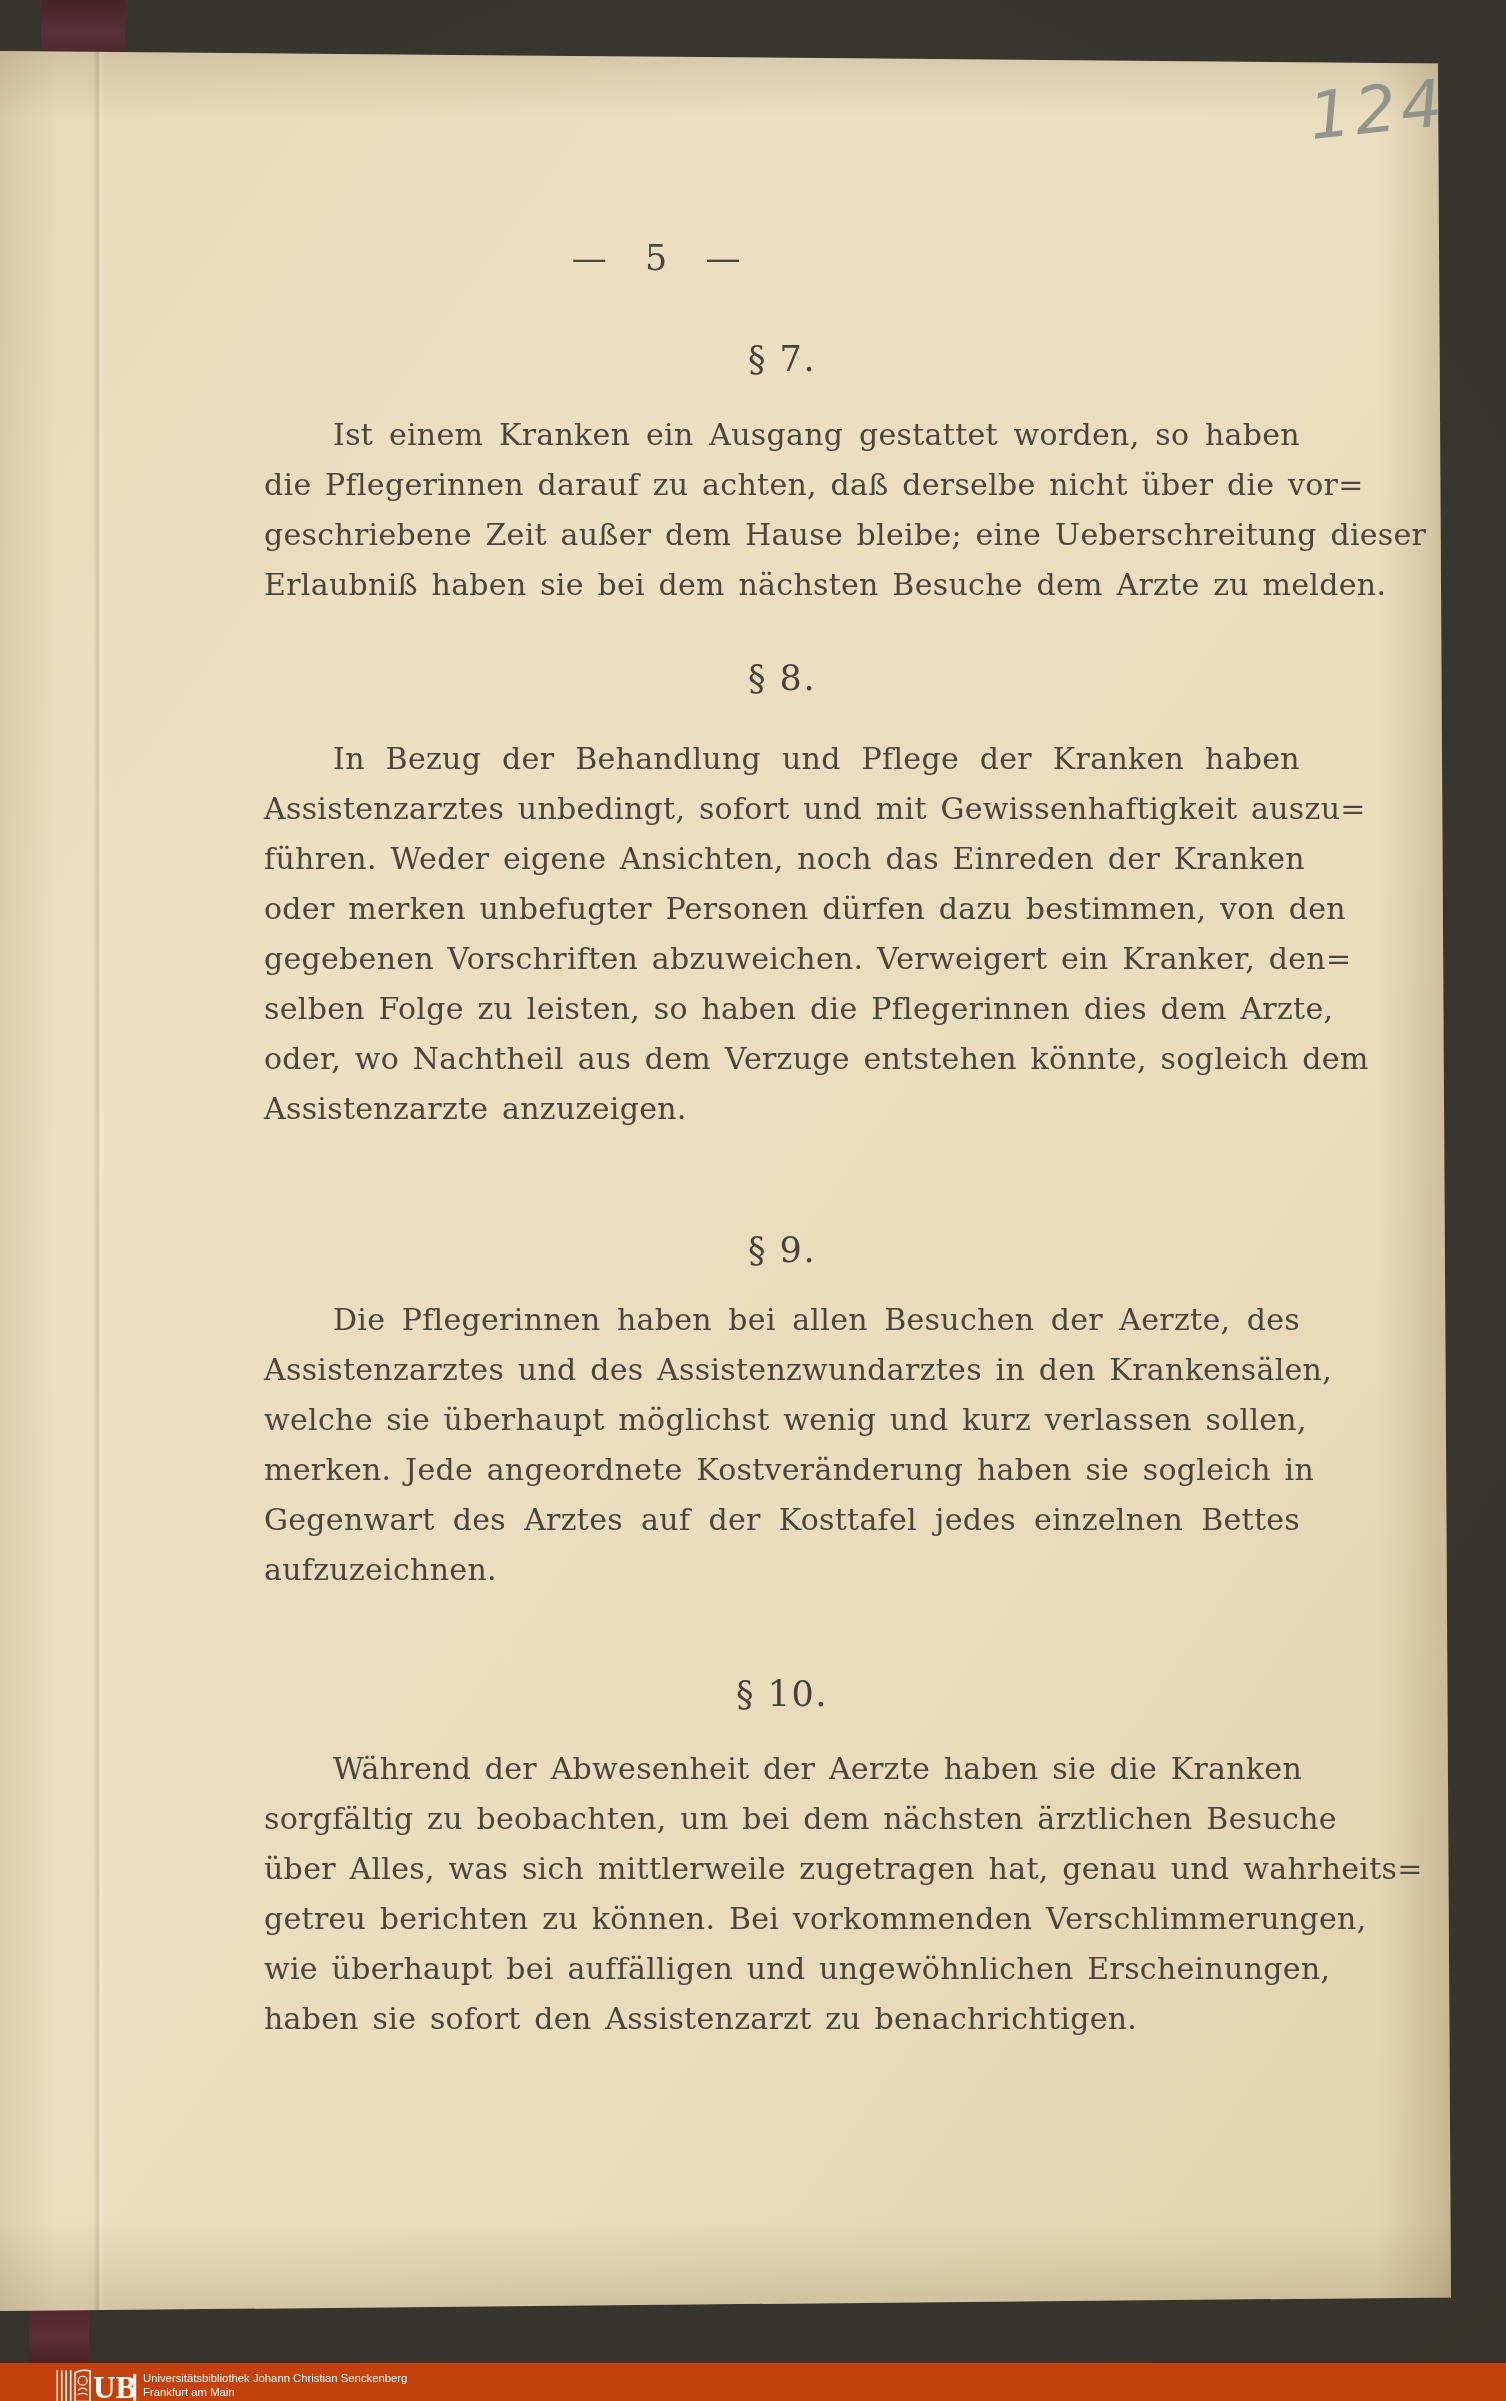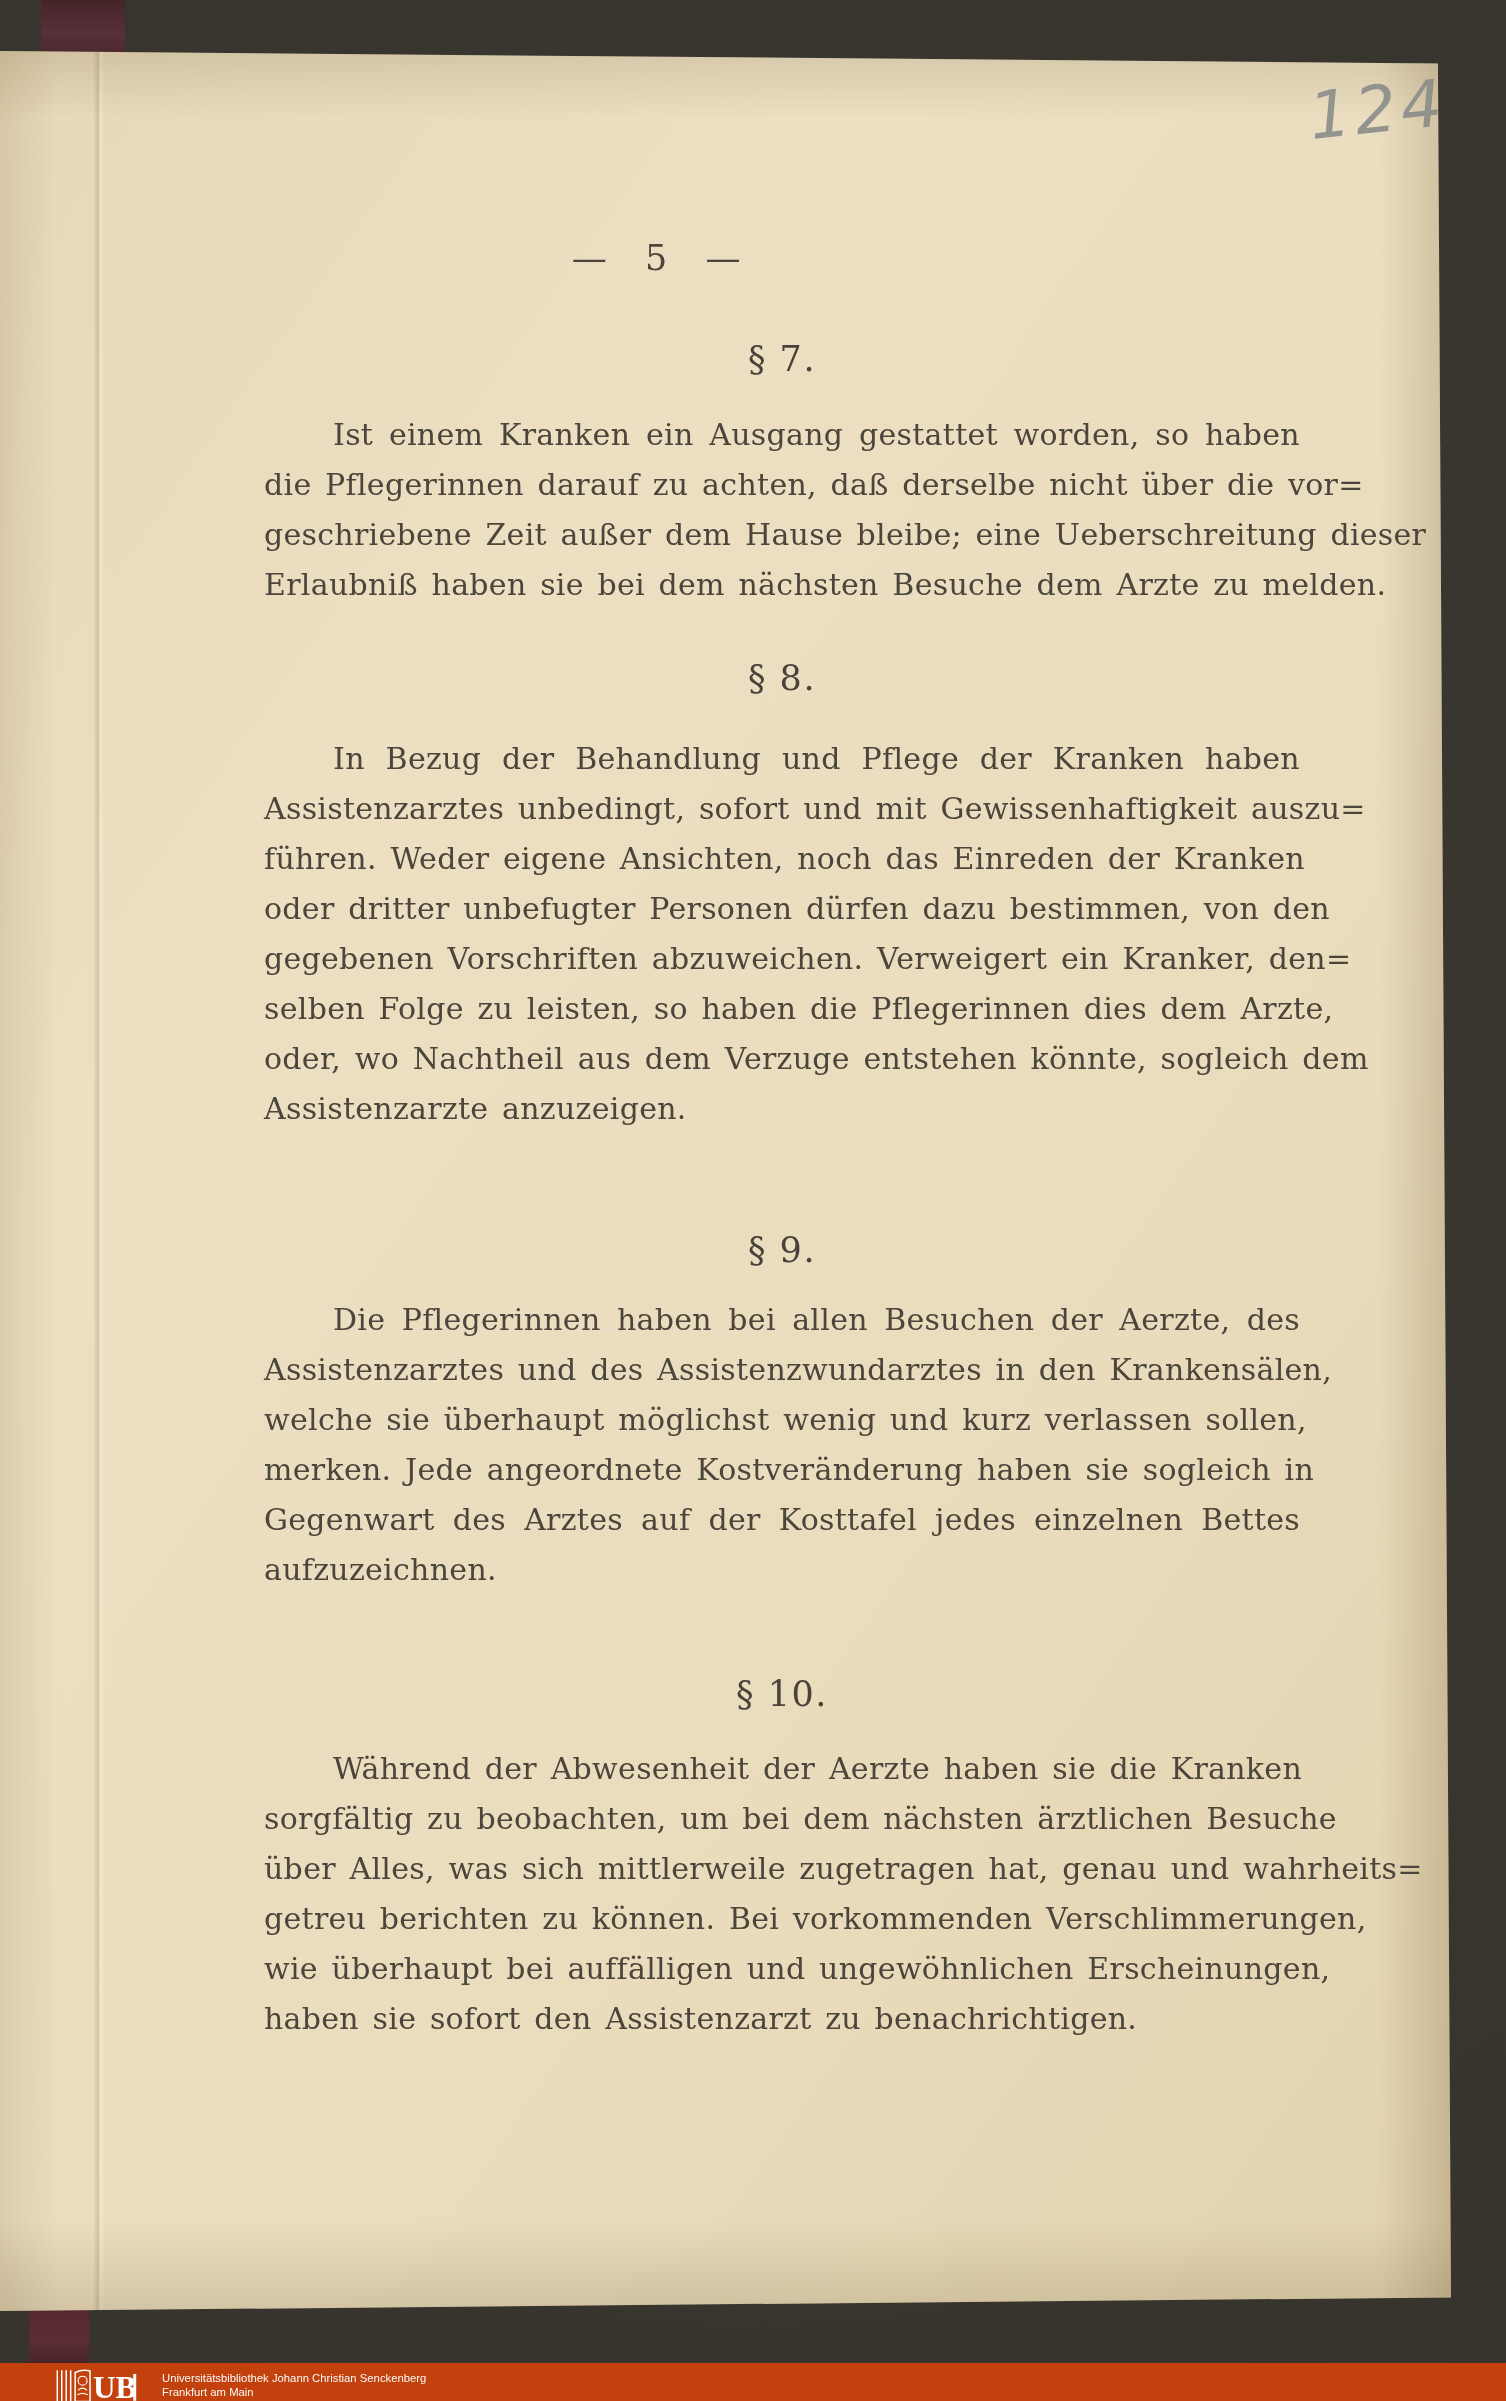--- a/index.html
+++ b/index.html
@@ -50,21 +50,21 @@
     color:#8b8d8a;transform:rotate(-6deg);letter-spacing:4.5px;opacity:.9;
   }
   
   .footer-bar{
     position:absolute;left:0;top:2363px;width:1507px;height:44px;
     background:#c2410c;display:flex;align-items:center;
     font-family:"Liberation Sans","DejaVu Sans",sans-serif;
     padding-left:48px;
   }
   .footer-logo{margin-left:6px;flex:0 0 auto;display:block;}
-  .footer-text{margin-left:24px;color:#fbfbfa;font-size:11.3px;line-height:14px;}
+  .footer-text{margin-left:5px;color:#fbfbfa;font-size:11.3px;line-height:14px;}
   .footer-text div{white-space:nowrap;}
 </style>
 </head>
 <body>
 
 <div class="backdrop"></div>
 <div class="ribbon top"></div>
 <div class="ribbon bottom"></div>
 
 <div class="paper">
@@ -79,21 +79,21 @@
       <div class="pline">die Pflegerinnen darauf zu achten, daß derselbe nicht über die vor=</div>
       <div class="pline">geschriebene Zeit außer dem Hause bleibe; eine Ueberschreitung dieser</div>
       <div class="pline last">Erlaubniß haben sie bei dem nächsten Besuche dem Arzte zu melden.</div>
     </div>
 
   <div class="sec-heading" style="top:607px;">§ 8.</div>
   <div class="sec-lines" style="top:683px;">
       <div class="pline indent">In Bezug der Behandlung und Pflege der Kranken haben</div>
       <div class="pline">Assistenzarztes unbedingt, sofort und mit Gewissenhaftigkeit auszu=</div>
       <div class="pline">führen.  Weder eigene Ansichten, noch das Einreden der Kranken</div>
-      <div class="pline">oder dritter unbefugter Personen dürfen dazu bestimmen, von den</div>
+      <div class="pline">oder merken unbefugter Personen dürfen dazu bestimmen, von den</div>
       <div class="pline">gegebenen Vorschriften abzuweichen.  Verweigert ein Kranker, den=</div>
       <div class="pline">selben Folge zu leisten, so haben die Pflegerinnen dies dem Arzte,</div>
       <div class="pline">oder, wo Nachtheil aus dem Verzuge entstehen könnte, sogleich dem</div>
       <div class="pline last">Assistenzarzte anzuzeigen.</div>
     </div>
 
   <div class="sec-heading" style="top:1179px;">§ 9.</div>
   <div class="sec-lines" style="top:1244px;">
       <div class="pline indent">Die Pflegerinnen haben bei allen Besuchen der Aerzte, des</div>
       <div class="pline">Assistenzarztes und des Assistenzwundarztes in den Krankensälen,</div>

